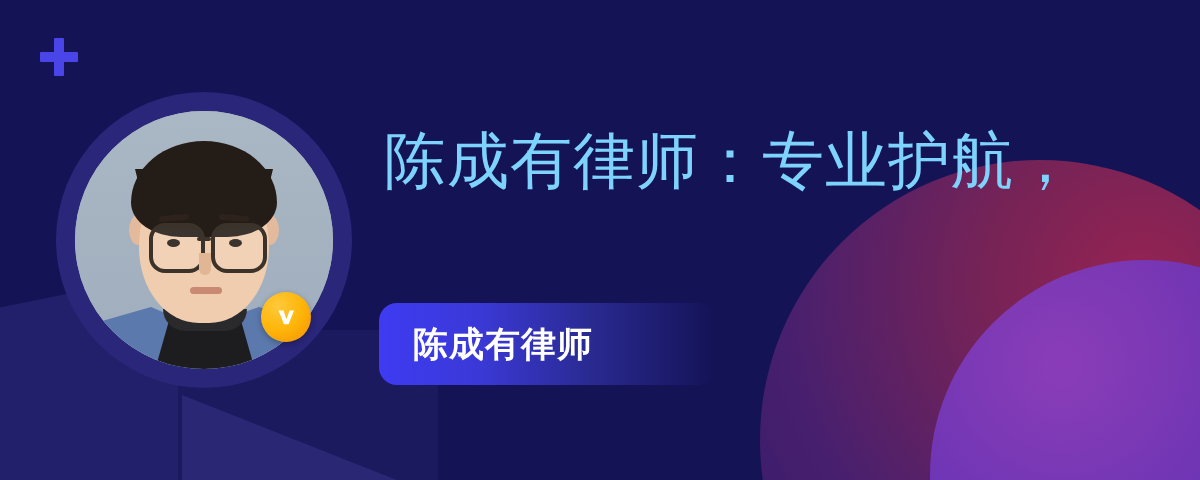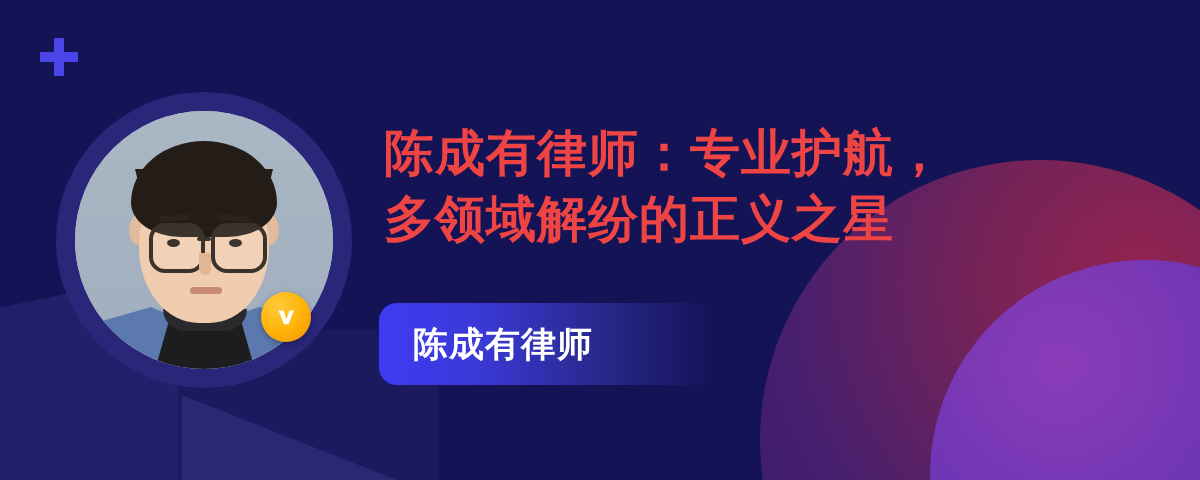--- a/index.html
+++ b/index.html
@@ -187,24 +187,24 @@
 
   
   .content {
     position: absolute;
     left: 384px;
     top: 120px;
     width: 780px;
   }
   .headline {
     margin: 0;
-    color: #ef4444;
-    font-size: 50px;
+    color: #7dd3fc;
+    font-size: 62px;
     line-height: 1.32;
-    font-weight: 700;
+    font-weight: 400;
     letter-spacing: 1px;
     white-space: nowrap;
   }
   .headline-line { display: block; }
 
   .name-button {
     position: absolute;
     left: 379px;
     top: 303px;
     width: 336px;
@@ -267,19 +267,18 @@
     <div class="verified-badge">
       <svg width="26" height="26" viewBox="0 0 26 26" aria-hidden="true">
         <path d="M5.5 6.5 L10.5 6.5 L13.4 15.2 L16.6 6.5 L21.0 6.5 L15.6 20.2 L11.0 20.2 Z" fill="#ffffff"></path>
       </svg>
     </div>
   </div>
 
   <div class="content">
     <h1 class="headline">
       <span class="headline-line">陈成有律师：专业护航，</span>
-      <span class="headline-line">多领域解纷的正义之星</span>
     </h1>
   </div>
 
   <button class="name-button">陈成有律师</button>
 
 </div>
 
 </body></html>

